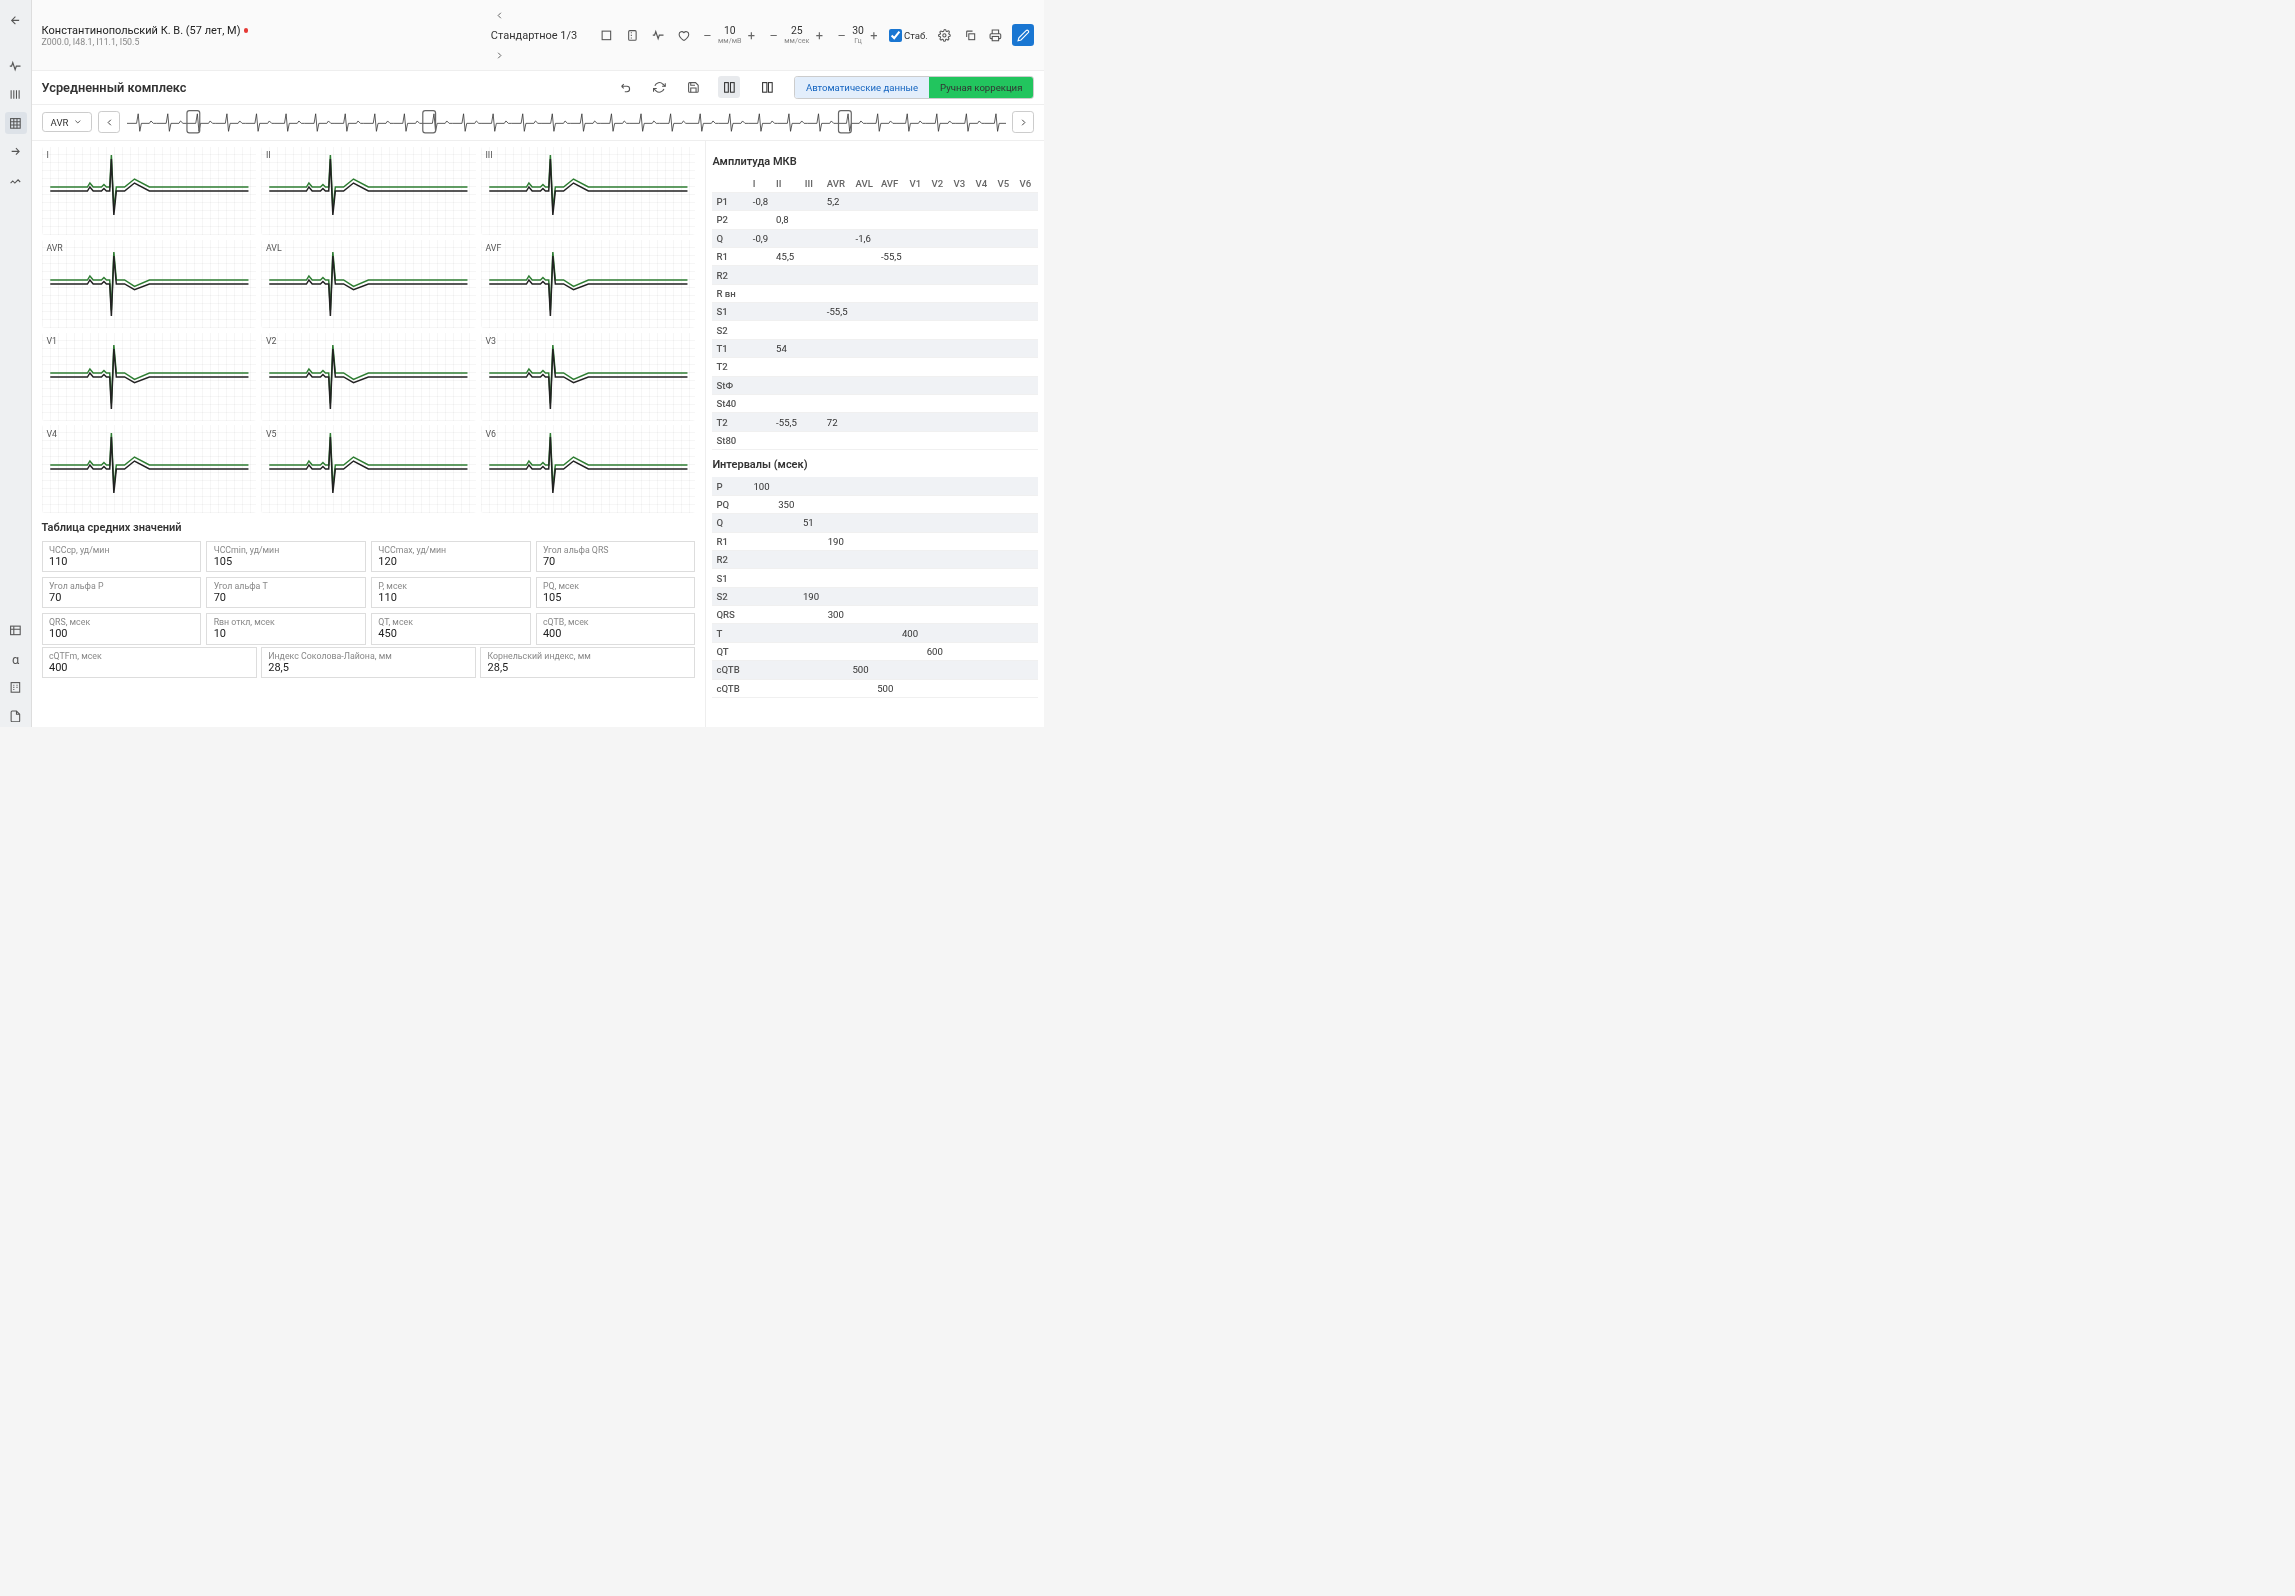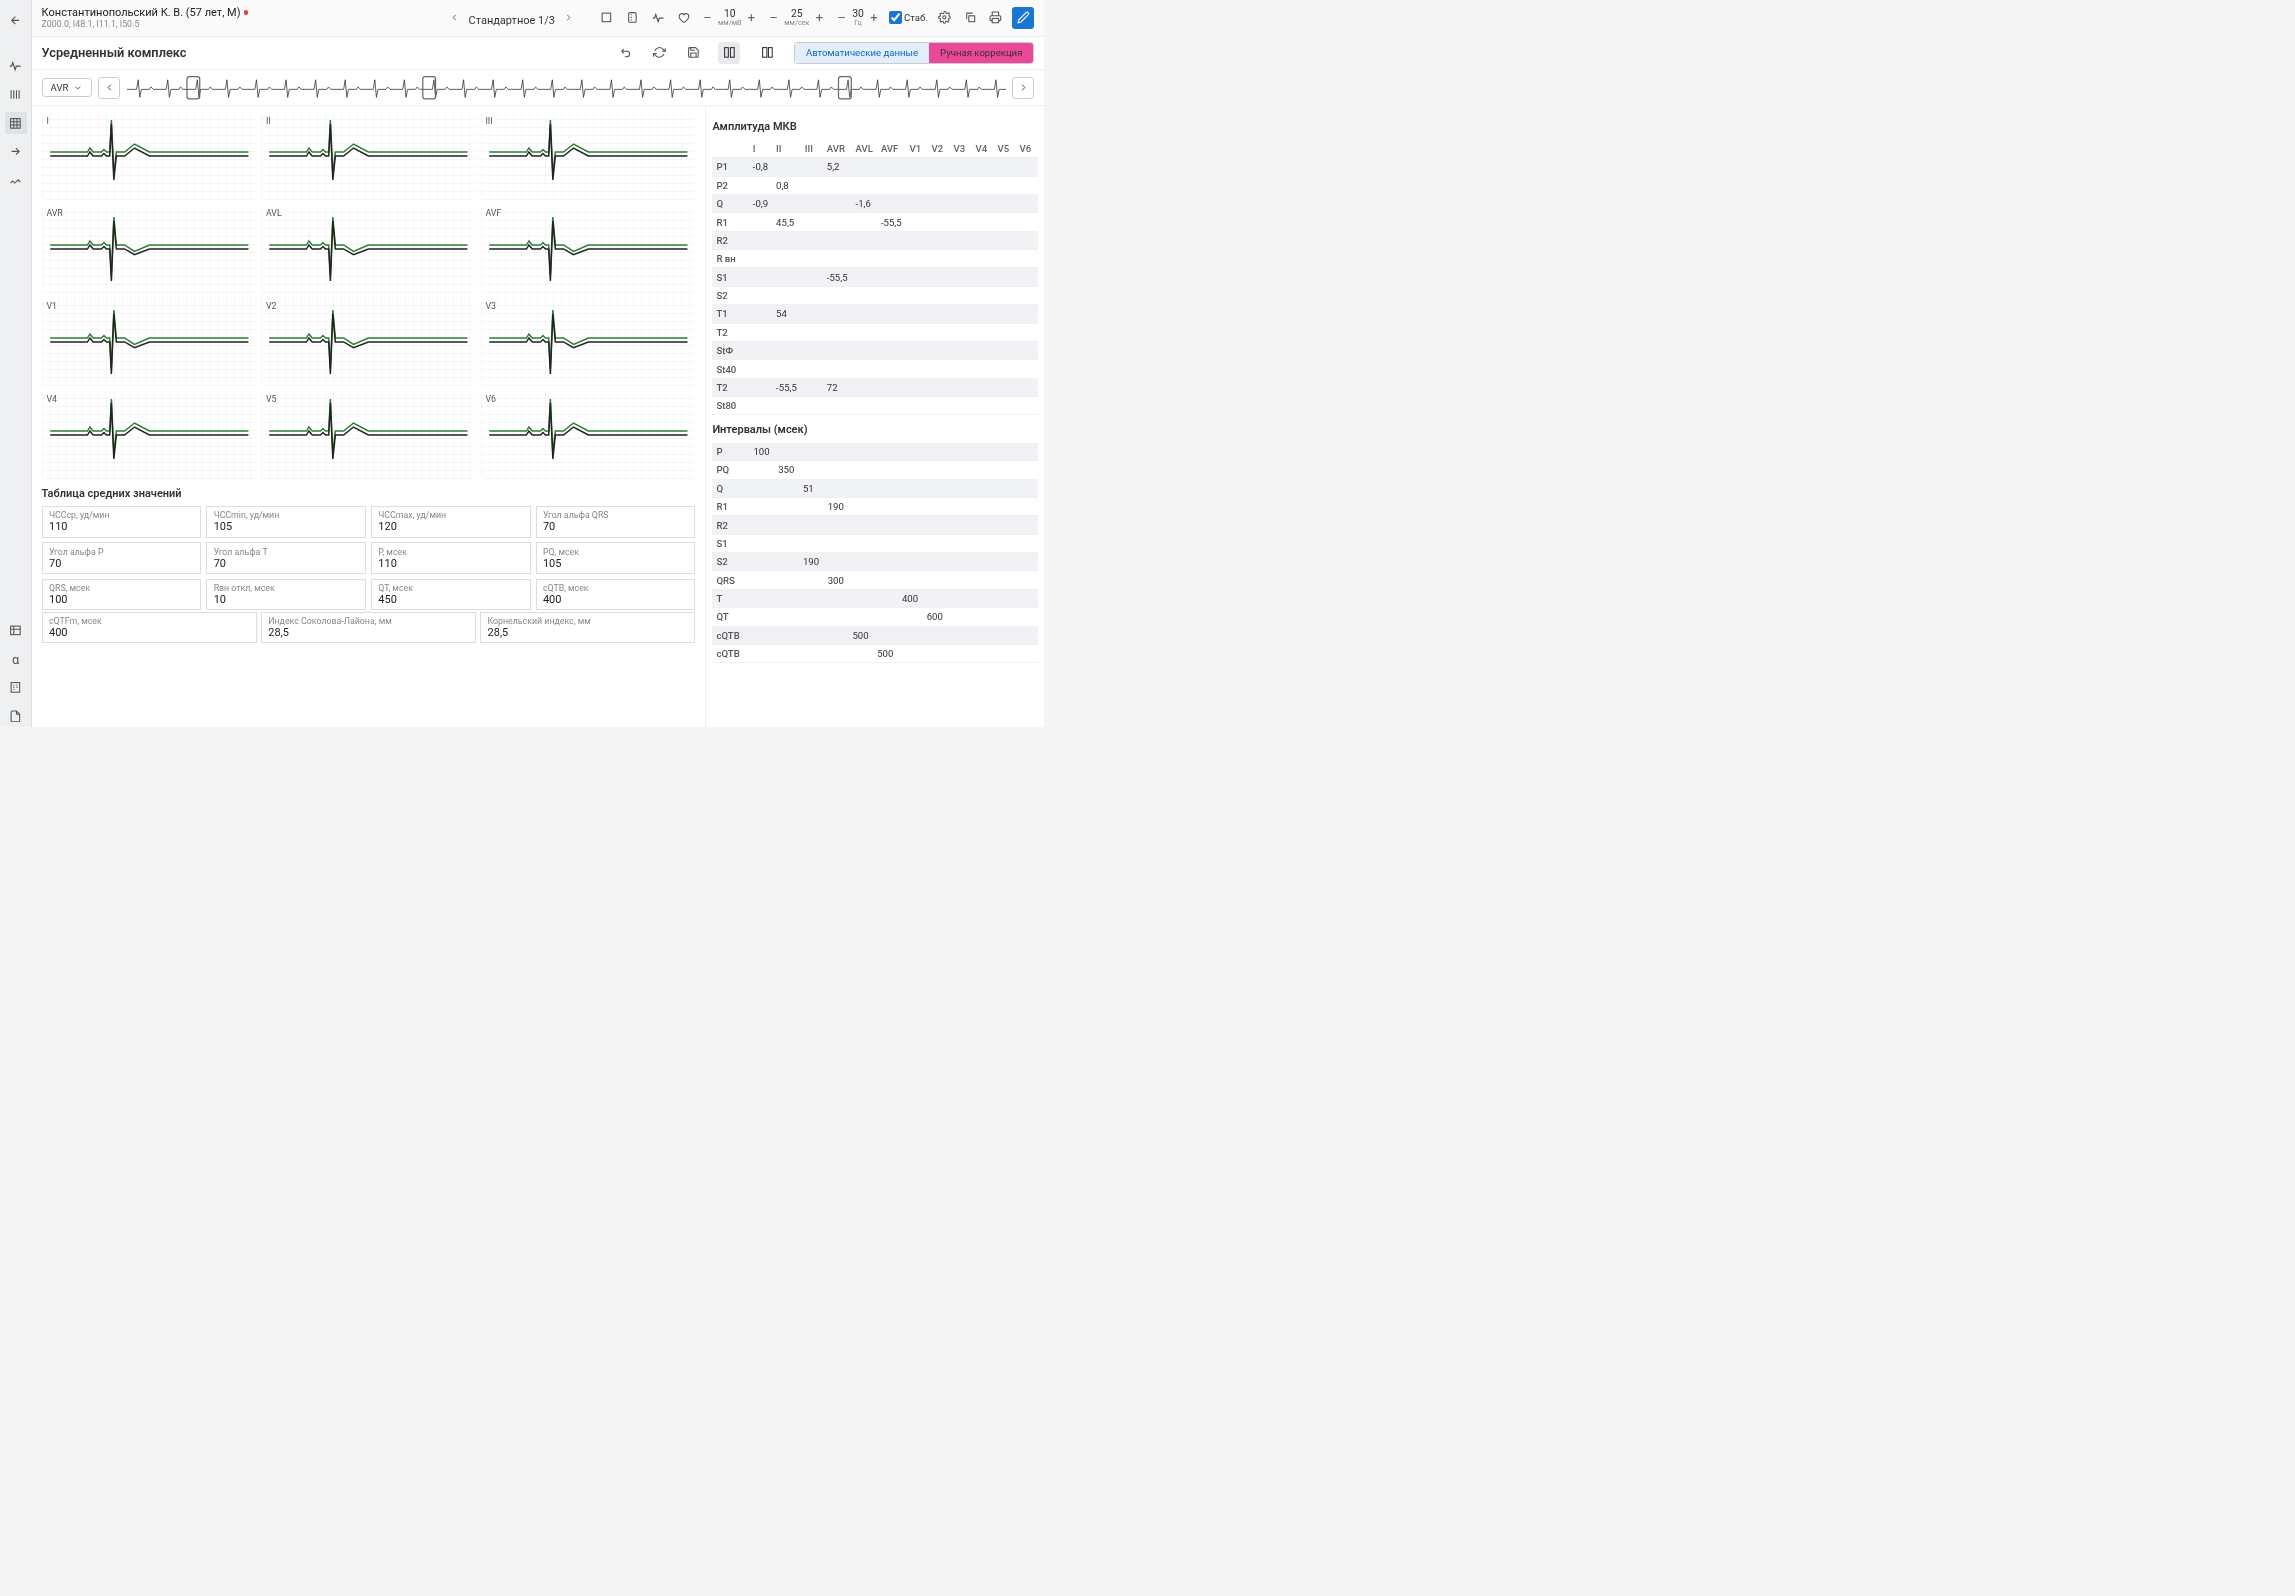--- a/index.html
+++ b/index.html
@@ -8,38 +8,38 @@
 .sidebar { width: 32px; background: #eef0f2; display: flex; flex-direction: column; align-items: center; padding-top: 9.6px; gap: 6.4px; border-right: 0.8px solid #ddd; }
 .sidebar-spacer { flex: 1; }
 .side-icon { width: 22px; height: 22px; display: flex; align-items: center; justify-content: center; border-radius: 3.2px; cursor: pointer; color: #555; }
 .side-icon.active { background: #dde2e8; }
 .main { flex: 1; display: flex; flex-direction: column; background: #fff; }
 .topbar { display: flex; align-items: center; padding: 6.4px 9.6px; gap: 8px; background: #fafafa; border-bottom: 0.8px solid #eee; }
 .patient-block { display: flex; flex-direction: column; }
 .patient-name { font-size: 11px; color: #222; display: flex; align-items: center; gap: 3.2px; }
 .patient-codes { font-size: 8.8px; color: #888; }
 .red-dot { width: 4.8px; height: 4.8px; background: #e53935; border-radius: 50%; display: inline-block; }
-.center-nav { display: flex; align-items: flex-end; gap: 4.8px; margin-left: auto; }
+.center-nav { display: flex; align-items: flex-start; gap: 4.8px; margin-left: auto; flex-direction: column; }
 .nav-text { font-size: 11px; color: #333; }
 .top-tools { display: flex; align-items: center; gap: 8px; margin-left: 12.8px; }
 .tool-btn { width: 17.5px; height: 17.5px; display: flex; align-items: center; justify-content: center; cursor: pointer; color: #555; }
 .scale-group { display: flex; align-items: center; gap: 3.2px; }
 .scale-val { display: flex; flex-direction: column; align-items: center; line-height: 1; }
 .scale-num { font-size: 10.4px; }
 .scale-unit { font-size: 7.2px; color: #888; }
 .minus-plus { font-size: 12.8px; color: #666; cursor: pointer; padding: 0 3.2px; }
 .stab-check { display: flex; align-items: center; gap: 2.4px; font-size: 9.6px; }
 .stab-check input { accent-color: #1976d2; }
 .edit-btn { width: 22px; height: 22px; background: #1976d2; border-radius: 3.2px; display: flex; align-items: center; justify-content: center; color: #fff; }
 .subbar { display: flex; align-items: center; padding: 4.8px 9.6px; gap: 8px; border-bottom: 0.8px solid #eee; }
 .sub-title { font-size: 12.8px; font-weight: 600; }
 .sub-spacer { flex: 1; }
 .sub-tools { display: flex; align-items: center; gap: 16px; }
 .toggle-group { display: flex; border: 0.8px solid #ccc; border-radius: 3.2px; overflow: hidden; }
-.toggle-btn { padding: 4.8px 11px; font-size: 9.6px; cursor: pointer; background: #ec4899; }
+.toggle-btn { padding: 4.8px 11px; font-size: 9.6px; cursor: pointer; background: #22c55e; }
 .toggle-btn.active { background: #e3eefb; color: #1565c0; }
 .icon-toggle { width: 22px; height: 22px; display:flex; align-items:center; justify-content:center; border-radius:3.2px; cursor:pointer; }
 .icon-toggle.active { background:#e8eaed; }
 .lead-row { display: flex; align-items: center; padding: 4.8px 9.6px; gap: 6.4px; border-bottom: 0.8px solid #eee; }
 .lead-select { display:flex; align-items:center; gap:4.8px; border:0.8px solid #ccc; border-radius:3.2px; padding:3.2px 8px; font-size:9.6px; cursor:pointer; }
 .nav-sq { width:22px; height:22px; border:0.8px solid #ccc; border-radius:3.2px; display:flex; align-items:center; justify-content:center; cursor:pointer; }
 .rhythm-strip { flex:1; height:25.5px; position:relative; }
 .content { flex:1; display:flex; overflow:hidden; }
 .left-panel { flex:1; overflow-y:auto; padding: 6.4px 9.6px 16px 9.6px; }
 .right-panel { width: 339px; border-left:0.8px solid #eee; overflow-y:auto; padding: 6.4px 6.4px 16px 6.4px; }

